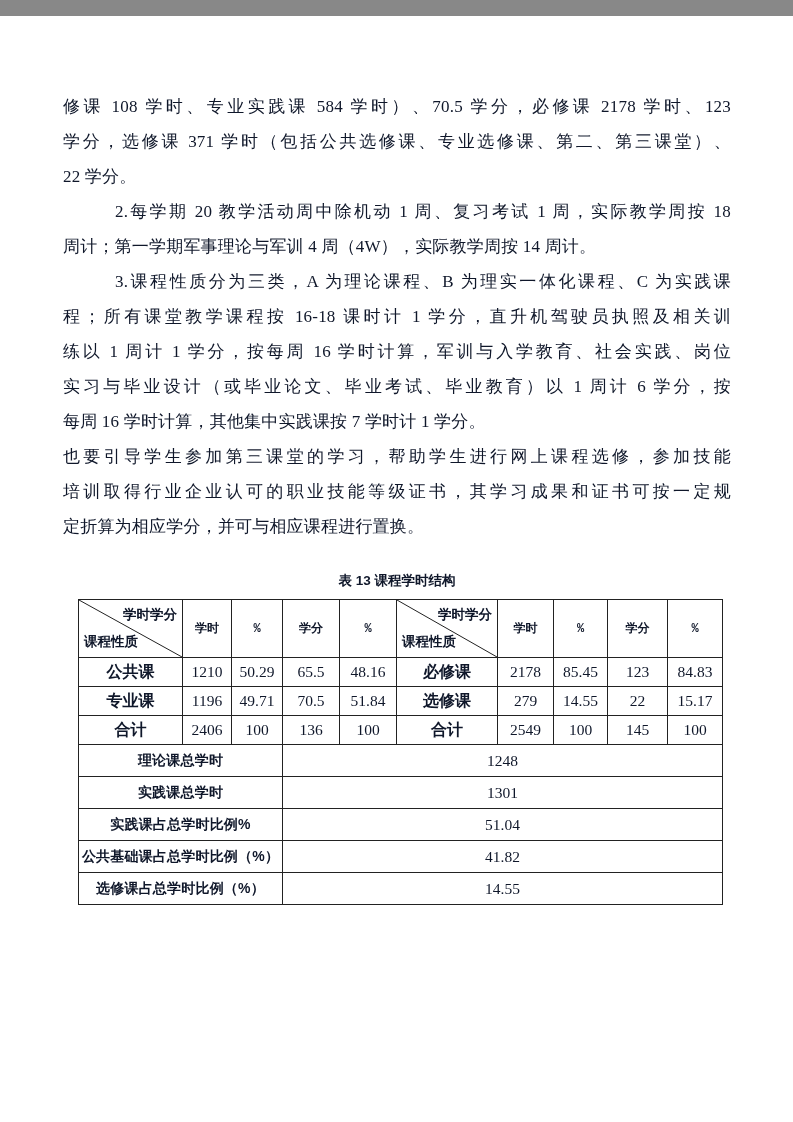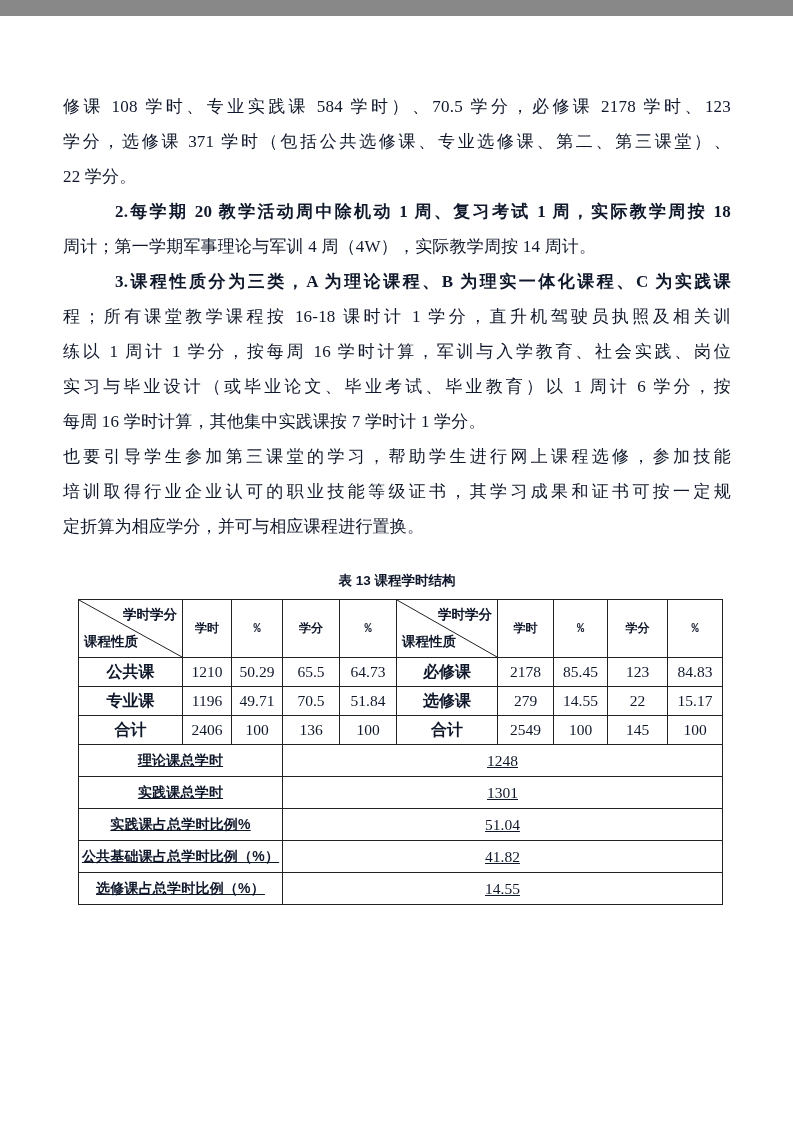--- a/index.html
+++ b/index.html
@@ -21,21 +21,21 @@
   
   .ln{
     font-size:17px;
     line-height:35px;
     height:35px;
     text-align:justify;
     text-align-last:justify;
     text-justify:inter-character;
     letter-spacing:0.2px;
   }
-  .ln.first{ text-indent:52px;font-weight:bold; }
+  .ln.first{ text-indent:52px; }
   .ln.last{ text-align-last:left; }
   
   .tbl-title{
     margin-top:26px;
     text-align:center;
     font-size:13.5px;
     font-weight:bold;
     line-height:21px;
     font-family:"Liberation Sans","DejaVu Sans",sans-serif;
   }
@@ -49,21 +49,21 @@
   }
   table.ct td{
     border:1px solid #222;
     text-align:center;
     vertical-align:middle;
     padding:0;
     overflow:hidden;
   }
   tr.hdr-row{height:58px;}
   tr.data-row{height:29px;}
-  tr.sum-row{height:32px;text-decoration:underline;}
+  tr.sum-row{height:32px;}
   td.diag{position:relative;}
   td.diag svg{position:absolute;left:0;top:0;width:100%;height:100%;display:block;}
   .dt,.db{
     position:absolute;
     font-weight:bold;
     font-size:13.5px;
     line-height:14px;
     font-family:"Liberation Sans","DejaVu Sans",sans-serif;
     white-space:nowrap;
   }
@@ -147,21 +147,21 @@
           <td class="h">%</td>
           <td class="h">学分</td>
           <td class="h">%</td>
         </tr>
 
         <tr class="data-row">
           <td class="lbl">公共课</td>
           <td class="num">1210</td>
           <td class="num">50.29</td>
           <td class="num">65.5</td>
-          <td class="num">64.73</td>
+          <td class="num">48.16</td>
           <td class="lbl">必修课</td>
           <td class="num">2178</td>
           <td class="num">85.45</td>
           <td class="num">123</td>
           <td class="num">84.83</td>
         </tr>
 
         <tr class="data-row">
           <td class="lbl">专业课</td>
           <td class="num">1196</td>

